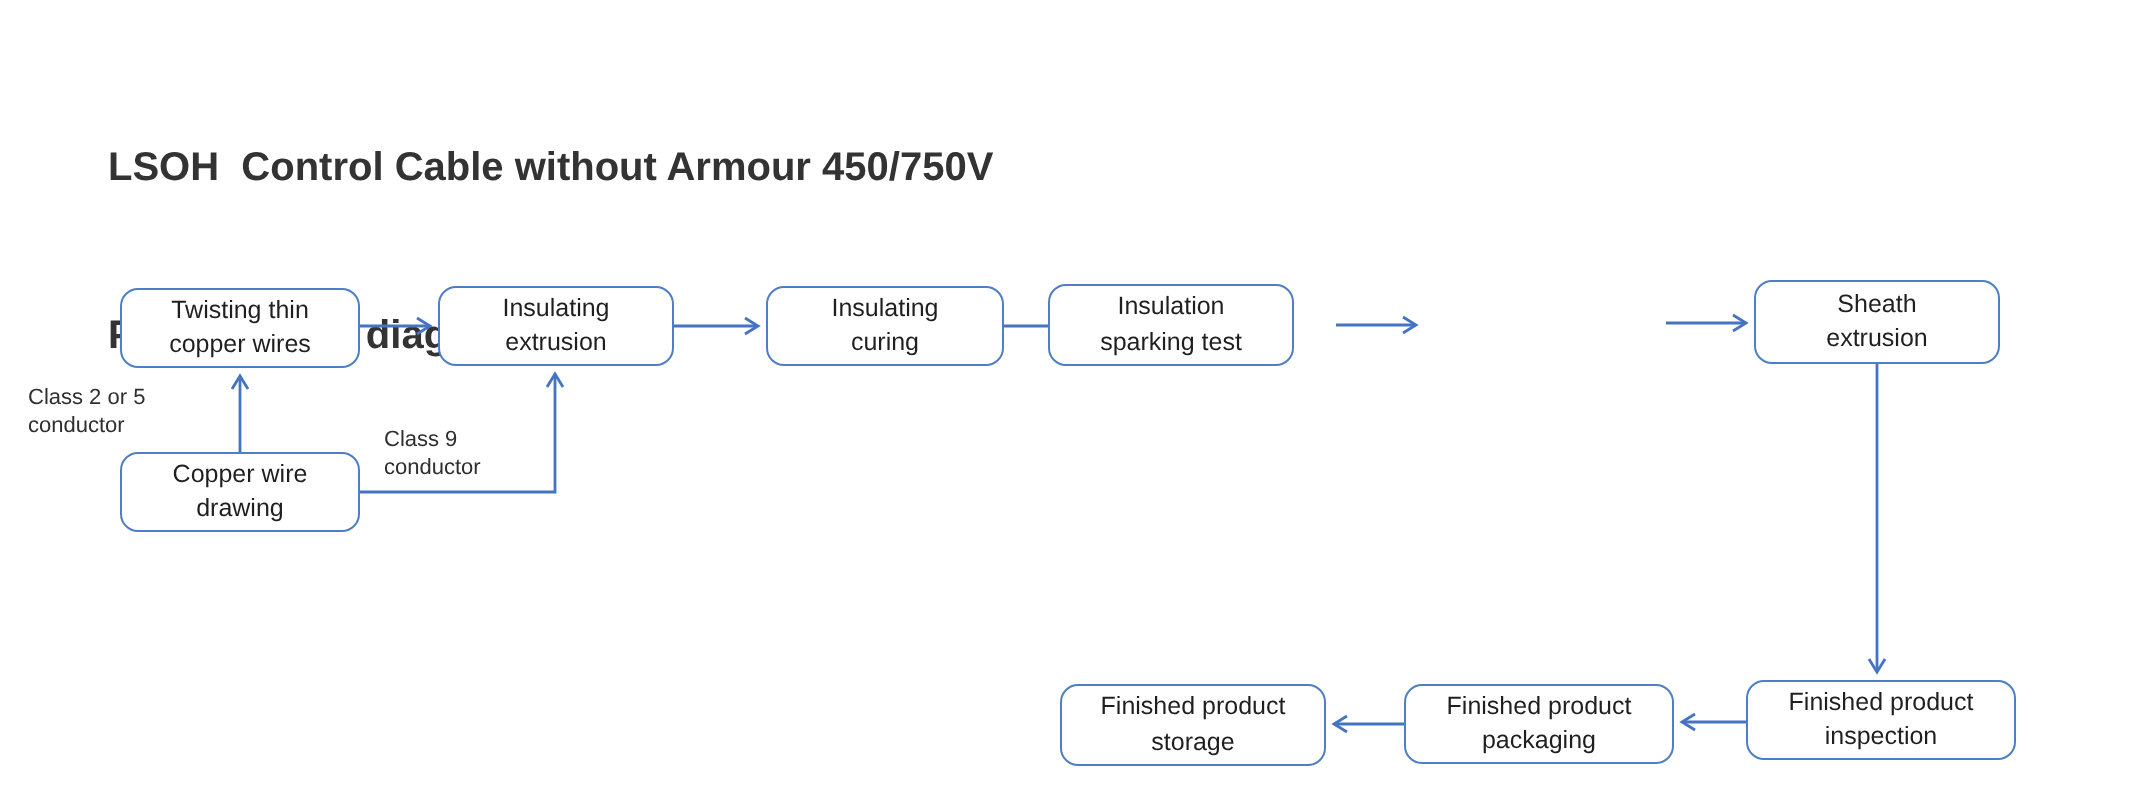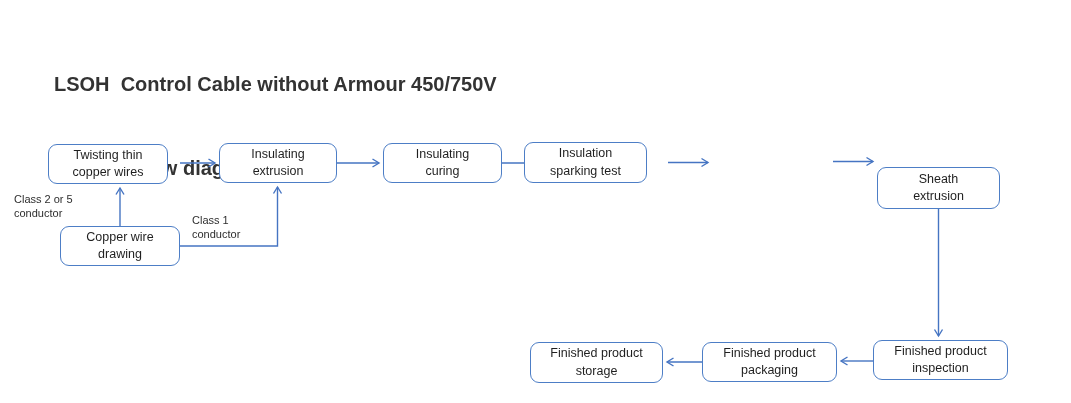--- a/index.html
+++ b/index.html
@@ -74,47 +74,47 @@
       <path d="M668,162.5 L708,162.5" marker-end="url(#arrowhead)"></path>
       <path d="M833,161.5 L873,161.5" marker-end="url(#arrowhead)"></path>
       <path d="M120,226 L120,188" marker-end="url(#arrowhead)"></path>
       <path d="M180,246 L277.5,246 L277.5,187" marker-end="url(#arrowhead)"></path>
       <path d="M938.5,182 L938.5,336" marker-end="url(#arrowhead)"></path>
       <path d="M873,361 L841,361" marker-end="url(#arrowhead)"></path>
       <path d="M702,362 L667,362" marker-end="url(#arrowhead)"></path>
     </g>
   </svg>
 
-  <div class="node" style="left:48px; top:144px; width:120px; height:40px;">Twisting thin
+  <div class="node" style="left:60px; top:144px; width:120px; height:40px;">Twisting thin
 copper wires</div>
 
   <div class="node" style="left:219px; top:143px; width:118px; height:40px;">Insulating
 extrusion</div>
 
   <div class="node" style="left:383px; top:143px; width:119px; height:40px;">Insulating
 curing</div>
 
   <div class="node" style="left:524px; top:142px; width:123px; height:41px;">Insulation
 sparking test</div>
 
 
-  <div class="node" style="left:877px; top:140px; width:123px; height:42px;margin-top:27px;">Sheath
+  <div class="node" style="left:877px; top:140px; width:123px; height:42px;">Sheath
 extrusion</div>
 
   <div class="node" style="left:60px; top:226px; width:120px; height:40px;">Copper wire
 drawing</div>
 
   <div class="node" style="left:873px; top:340px; width:135px; height:40px;">Finished product
 inspection</div>
 
   <div class="node" style="left:702px; top:342px; width:135px; height:40px;">Finished product
 packaging</div>
 
   <div class="node" style="left:530px; top:342px; width:133px; height:41px;">Finished product
 storage</div>
 
   <div class="edge-label" style="left:14px; top:192px; width:78px;">Class 2 or 5
 conductor</div>
 
-  <div class="edge-label" style="left:192px; top:213px; width:78px;">Class 1
+  <div class="edge-label" style="left:192px; top:213px; width:78px;">Class 9
 conductor</div>
 
 </div>
 
 </body></html>

